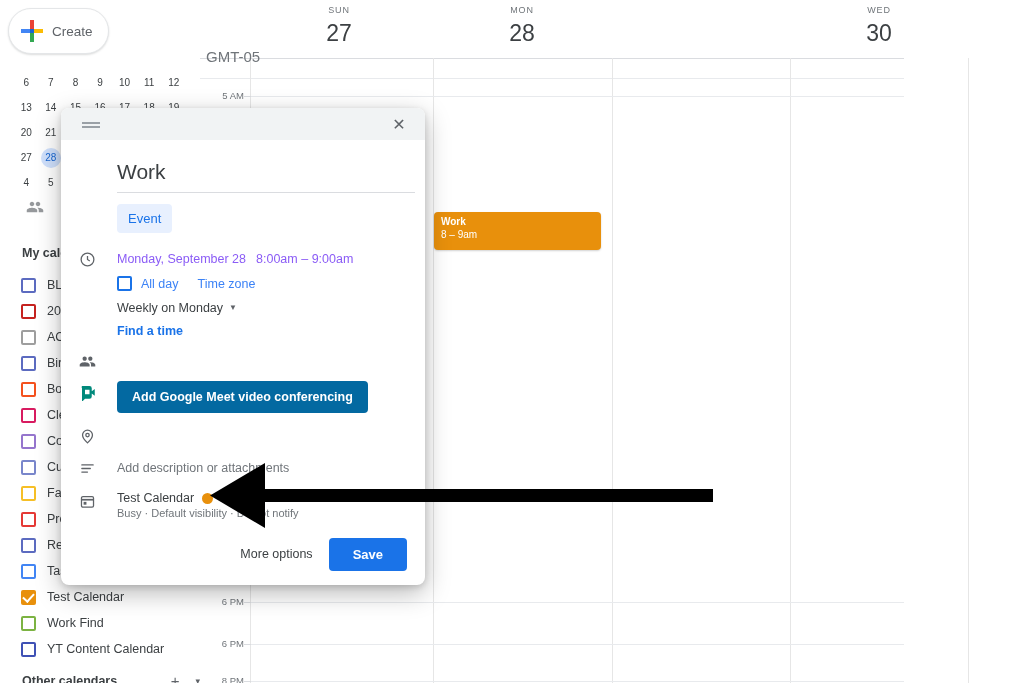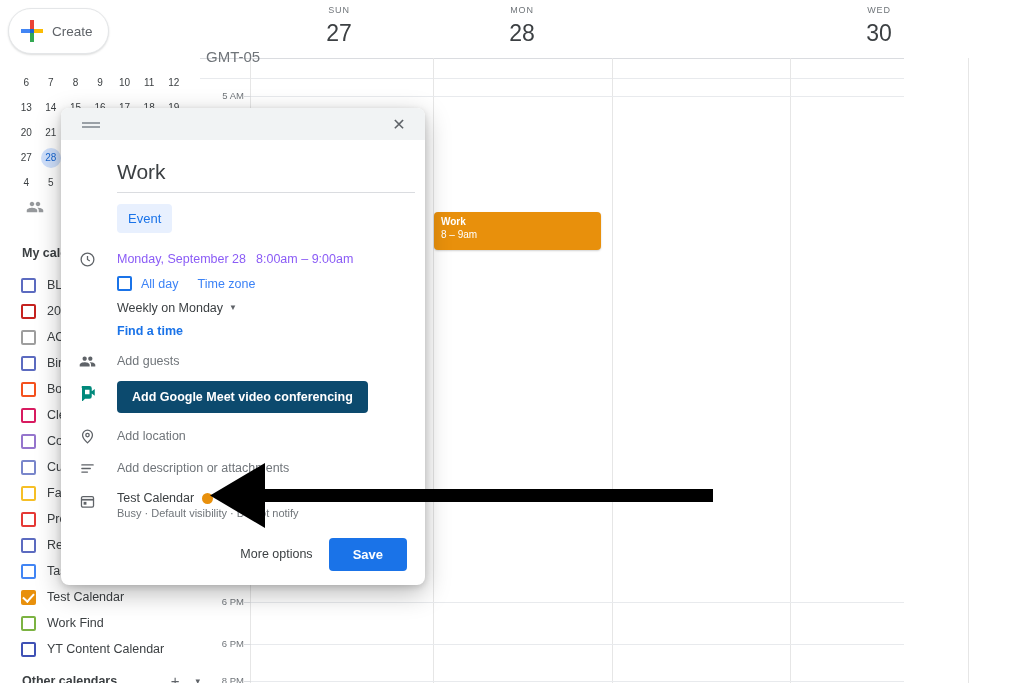--- a/index.html
+++ b/index.html
@@ -190,21 +190,21 @@
     width: 15px; height: 15px; border: 2px solid #1a73e8; border-radius: 2px;
     background: #fff; cursor: pointer; flex: none;
   }
   .small-txt { font-size: 12.5px; color: #3b82f6; }
   .recur-line { margin-top: 10px; font-size: 12.5px; color: #3c4043; cursor: pointer; }
   .caret { display: inline-block; margin-left: 6px; font-size: 8px; color: #5f6368; vertical-align: 2px; }
   .findtime { margin-top: 9px; font-size: 12.5px; color: #1a73e8; font-weight: 700; cursor: pointer; }
 
   .placeholder-txt { font-size: 12.5px; color: #70757a; cursor: text; }
   .meet-btn {
-    background: #0c4a6e; color: #fff; border: none; border-radius: 4px;
+    background: #0369a1; color: #fff; border: none; border-radius: 4px;
     font-size: 12.5px; font-weight: 700; padding: 9px 15px; cursor: pointer;
     font-family: "Liberation Sans", sans-serif;
   }
   .cal-row-name { font-size: 12.5px; color: #3c4043; display: flex; align-items: center; gap: 8px; }
   .cal-dot { width: 11px; height: 11px; border-radius: 50%; background: #e8900c; display: inline-block; }
   .cal-sub { font-size: 11px; color: #70757a; margin-top: 2px; }
 
   .dlg-footer {
     position: absolute; left: 0; right: 0; bottom: 0; height: 62px;
     display: flex; align-items: center; justify-content: flex-end;
@@ -461,46 +461,40 @@
           <div class="findtime">Find a time</div>
         </div>
       </div>
 
       <div class="frow" style="margin-top:13px">
         <div class="ficon">
           <svg width="17" height="17" viewBox="0 0 24 24" fill="#5f6368">
             <path d="M16 11c1.66 0 2.99-1.34 2.99-3S17.66 5 16 5c-1.66 0-3 1.34-3 3s1.34 3 3 3zm-8 0c1.66 0 2.99-1.34 2.99-3S9.66 5 8 5C6.34 5 5 6.34 5 8s1.34 3 3 3zm0 2c-2.33 0-7 1.17-7 3.5V19h14v-2.5c0-2.33-4.67-3.5-7-3.5zm8 0c-.29 0-.62.02-.97.05 1.16.84 1.97 1.97 1.97 3.45V19h6v-2.5c0-2.33-4.67-3.5-7-3.5z"></path>
           </svg>
         </div>
-        <div class="fcontent">
-          <span class="placeholder-txt">Add guests</span>
-        </div>
       </div>
 
       <div class="frow" style="margin-top:11px">
         <div class="ficon">
           <svg width="18" height="18" viewBox="0 0 24 24">
             <path d="M4 4h10a3 3 0 0 1 3 3v4l4-3v9l-4-3v4a3 3 0 0 1-3 3H8l-4 4V7a3 3 0 0 1 0-3z" fill="#00897b"></path>
             <path d="M8 9h6v6H8z" fill="#ffffff"></path>
           </svg>
         </div>
         <div class="fcontent">
           <button class="meet-btn">Add Google Meet video conferencing</button>
         </div>
       </div>
 
       <div class="frow" style="margin-top:13px">
         <div class="ficon">
           <svg width="17" height="17" viewBox="0 0 24 24" fill="none" stroke="#5f6368" stroke-width="1.8">
             <path d="M12 21s7-6.2 7-11a7 7 0 1 0-14 0c0 4.8 7 11 7 11z"></path>
               <circle cx="12" cy="10" r="2.4"></circle>
           </svg>
-        </div>
-        <div class="fcontent">
-          <span class="placeholder-txt">Add location</span>
         </div>
       </div>
 
       <div class="frow" style="margin-top:13px">
         <div class="ficon">
           <svg width="17" height="17" viewBox="0 0 24 24" stroke="#5f6368" stroke-width="1.8" stroke-linecap="round">
             <path d="M4 7h16M4 12h12M4 17h8"></path>
           </svg>
         </div>
         <div class="fcontent">

